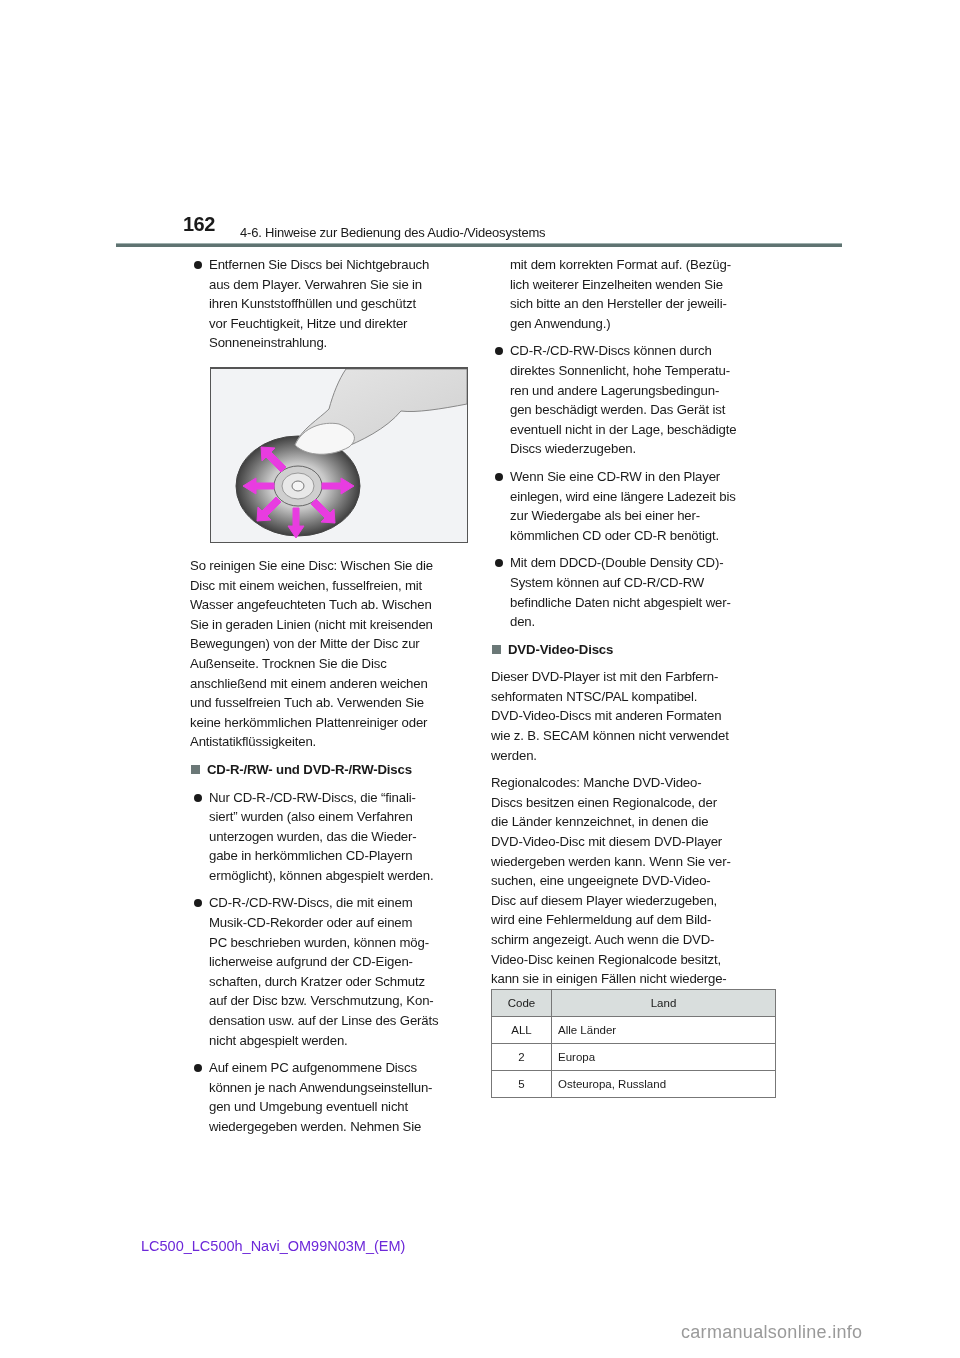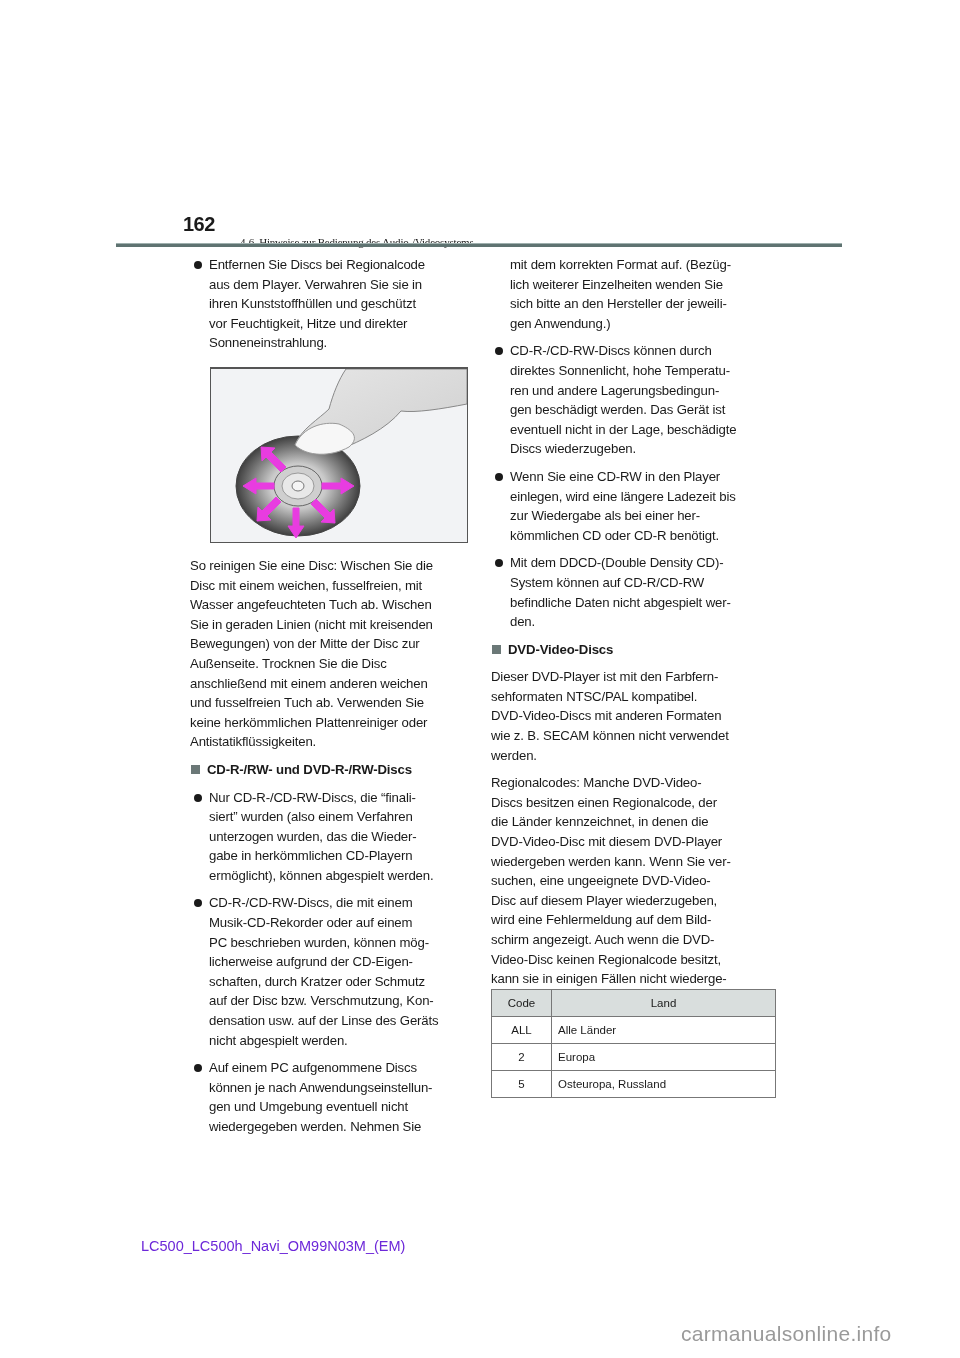--- a/index.html
+++ b/index.html
@@ -6,22 +6,22 @@
     body {
       width: 960px; height: 1358px; position: relative; background: #ffffff;
       font-family: "DejaVu Sans", sans-serif; color: #1a1a1a; overflow: hidden;
     }
     .page-number {
       position: absolute; left: 183px; top: 213px;
       font-family: "Liberation Sans", sans-serif; font-weight: bold; font-size: 20px;
       letter-spacing: -0.5px; color: #1a1a1a;
     }
     .section-title {
-      position: absolute; left: 240px; top: 236px;
-      font-family: Liberation Serif, serif; font-size: 11px; letter-spacing: -0.2px; color: #1a1a1a;
+      position: absolute; left: 240px; top: 225px;
+      font-family: Liberation Sans, sans-serif; font-size: 13px; letter-spacing: -0.2px; color: #1a1a1a;
     }
     .header-rule {
       position: absolute; left: 116px; top: 243px; width: 726px; height: 3px;
       background: #5f7371; border-top: 1px solid #9fb0ae;
     }
     .col { position: absolute; font-family: "Liberation Sans", sans-serif; font-size: 13.2px; line-height: 19.6px; letter-spacing: -0.15px; }
     .col-left { left: 190px; top: 255px; width: 282px; }
     .col-right { left: 491px; top: 255px; width: 265px; }
     .bullet { position: relative; padding-left: 19px; margin-bottom: 8px; }
     .bullet .dot {
@@ -48,34 +48,34 @@
     }
     .region-table th { background: #d9dedd; text-align: center; }
     .region-table td.code { text-align: center; width: 47px; }
     .region-table td.land { text-align: left; }
     .footer-doc {
       position: absolute; left: 141px; top: 1238px;
       font-family: "Liberation Sans", sans-serif; font-size: 14.5px; color: #6d28d9;
     }
     .watermark {
       position: absolute; left: 681px; top: 1322px;
-      font-family: "Liberation Sans", sans-serif; font-size: 21px; color: #9a9a9a; letter-spacing: 0.3px;
+      font-family: "Liberation Sans", sans-serif; font-size: 18px; color: #9a9a9a; letter-spacing: 0.3px;
     }
   </style>
 </head>
 <body>
 
 <div class="page-number">162</div>
 <div class="section-title">4-6. Hinweise zur Bedienung des Audio-/Videosystems</div>
 <div class="header-rule"></div>
 
 <div class="col col-left">
   <div class="bullet">
     <span class="dot"></span>
-    <div class="lines">Entfernen Sie Discs bei Regionalcode
+    <div class="lines">Entfernen Sie Discs bei Nichtgebrauch
 aus dem Player. Verwahren Sie sie in
 ihren Kunststoffhüllen und geschützt
 vor Feuchtigkeit, Hitze und direkter
 Sonneneinstrahlung.</div>
   </div>
 
   <div class="figure">
     <svg width="256" height="173" viewBox="0 0 256 173">
       <defs>
         <radialGradient id="discGrad" cx="50%" cy="50%" r="50%">

